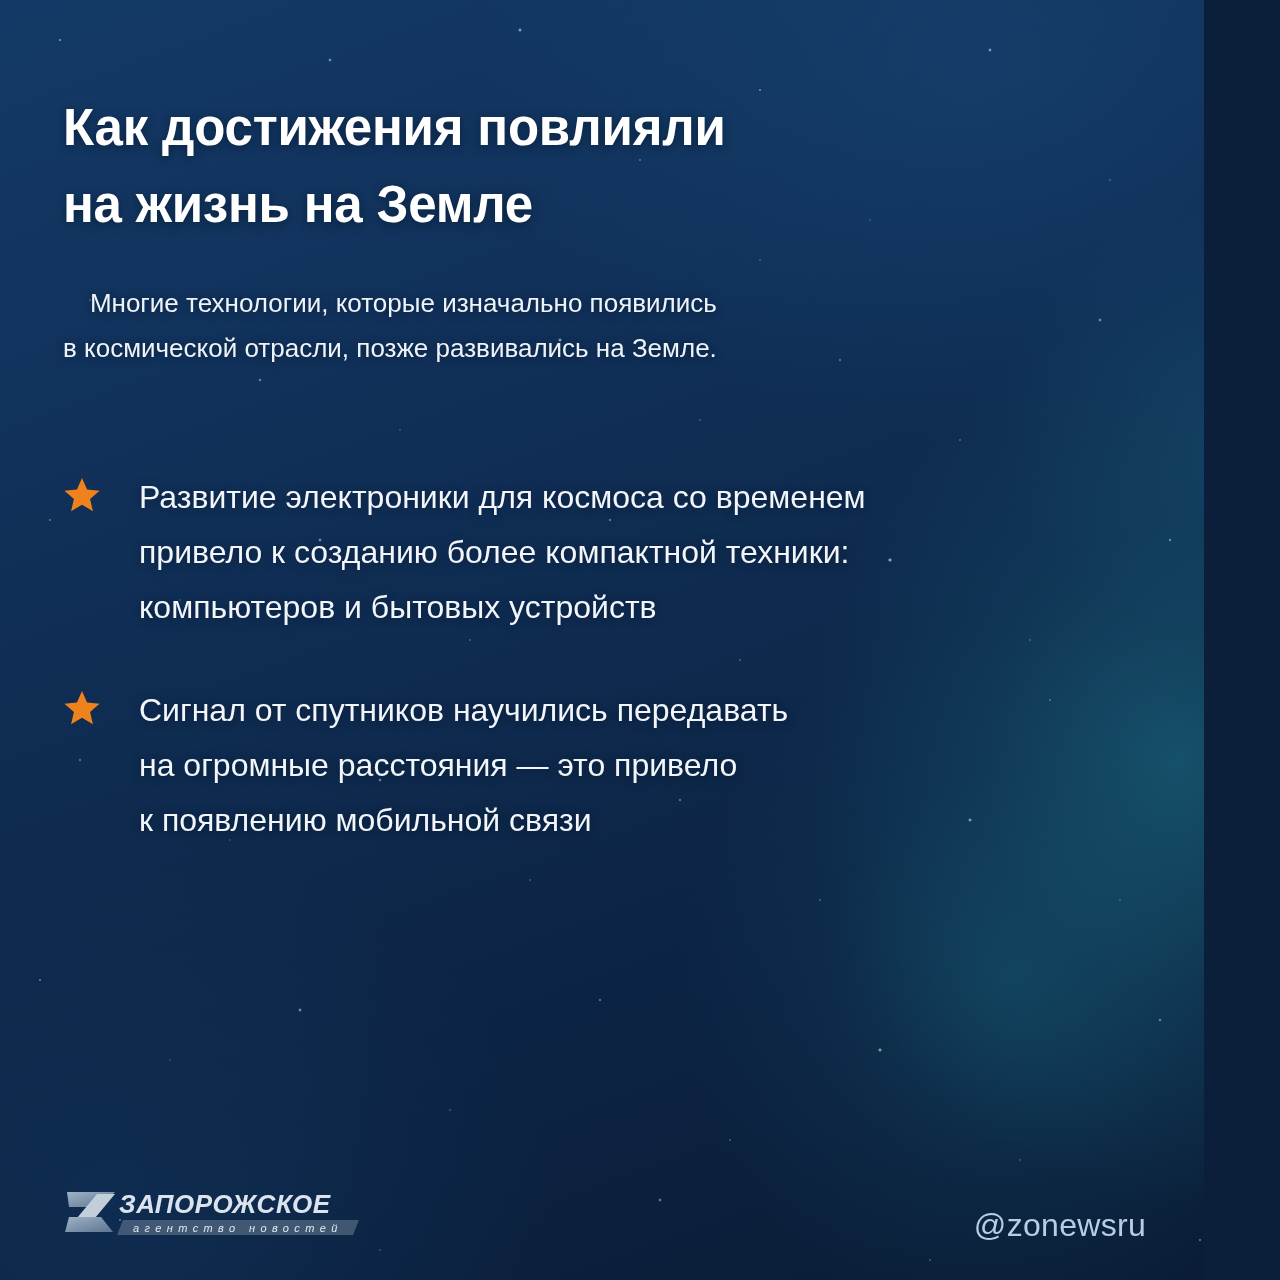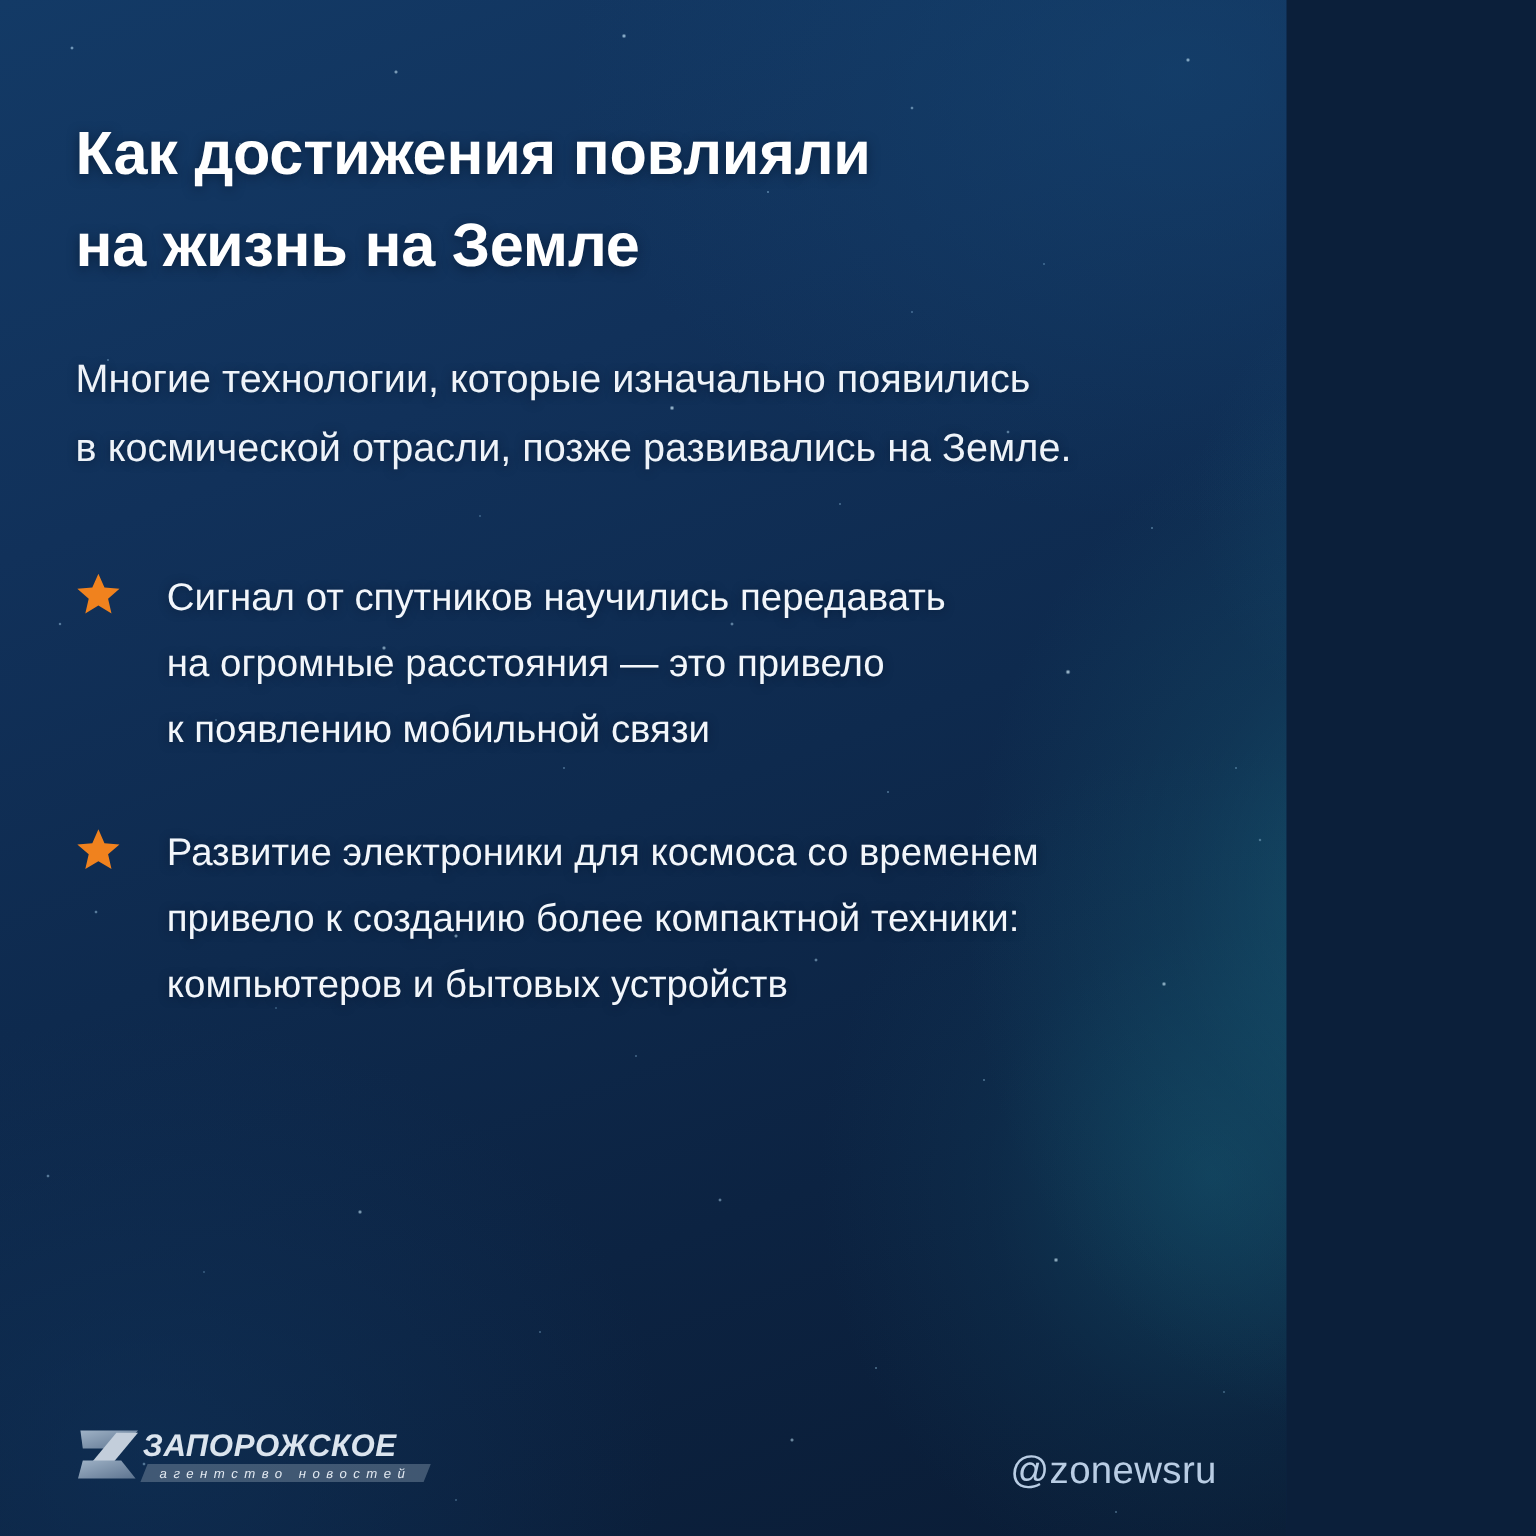--- a/index.html
+++ b/index.html
@@ -3,21 +3,21 @@
 <meta charset="utf-8">
 <title>Infographic</title>
 <style>
   html, body {
     margin: 0;
     padding: 0;
     background: #0b1f3a;
   }
   #canvas {
     position: relative;
-    width: 1072px;
+    width: 1204px;
     height: 1280px;
     overflow: hidden;
     font-family: "Liberation Sans", "DejaVu Sans", sans-serif;
     background-color: #0d2546;
     background-image:
       radial-gradient(ellipse 520px 620px at 1180px 760px, rgba(30,120,140,0.50) 0%, rgba(23,90,115,0.28) 38%, rgba(13,37,70,0.0) 72%),
       radial-gradient(ellipse 420px 460px at 1010px 980px, rgba(24,104,128,0.40) 0%, rgba(18,70,100,0.20) 45%, rgba(13,37,70,0.0) 78%),
       radial-gradient(ellipse 360px 300px at 1265px 420px, rgba(26,96,130,0.35) 0%, rgba(13,37,70,0.0) 75%),
       radial-gradient(ellipse 700px 520px at 980px 60px, rgba(22,74,120,0.45) 0%, rgba(13,37,70,0.0) 72%),
       radial-gradient(ellipse 620px 520px at 120px 1210px, rgba(16,52,92,0.55) 0%, rgba(10,30,58,0.0) 70%),
@@ -118,26 +118,27 @@
     color: #ffffff;
     letter-spacing: -0.2px;
     white-space: pre-line;
     text-shadow: 0 2px 10px rgba(4,18,38,0.55);
   }
 
   .subtitle {
     position: absolute;
     left: 0;
     top: 255px;
-    font-size: 33px;
+    font-size: 26px;
     font-weight: 400;
     line-height: 1.72;
     color: #eef3f9;
     white-space: pre-line;
     text-shadow: 0 1px 8px rgba(4,18,38,0.5);
+    text-align: right;
   }
 
   .bullets {
     position: absolute;
     left: 0;
     top: 470px;
     width: 1160px;
   }
   .bullet {
     position: relative;
@@ -195,41 +196,41 @@
 
   <div class="content">
 
     <h1 class="title">Как достижения повлияли
 на жизнь на Земле</h1>
 
     <p class="subtitle">Многие технологии, которые изначально появились
 в космической отрасли, позже развивались на Земле.</p>
 
     <ul class="bullets" style="list-style:none;margin:0;padding:0;">
+
+      <li class="bullet">
+        <span class="bullet-star">
+          <svg viewBox="0 0 24 24" width="38" height="38" aria-hidden="true">
+            <polygon points="12,1.3 15.2,8.6 23.1,9.3 17.1,14.5 18.9,22.2 12,18.1 5.1,22.2 6.9,14.5 0.9,9.3 8.8,8.6" fill="#F0821E"></polygon>
+          </svg>
+        </span>
+        <span class="bullet-text">Развитие электроники для космоса со временем
+привело к созданию более компактной техники:
+компьютеров и бытовых устройств</span>
+      </li>
 
       <li class="bullet">
         <span class="bullet-star">
           <svg viewBox="0 0 24 24" width="38" height="38" aria-hidden="true">
             <polygon points="12,1.3 15.2,8.6 23.1,9.3 17.1,14.5 18.9,22.2 12,18.1 5.1,22.2 6.9,14.5 0.9,9.3 8.8,8.6" fill="#F0821E"></polygon>
           </svg>
         </span>
         <span class="bullet-text">Сигнал от спутников научились передавать
 на огромные расстояния — это привело
 к появлению мобильной связи</span>
-      </li>
-
-      <li class="bullet">
-        <span class="bullet-star">
-          <svg viewBox="0 0 24 24" width="38" height="38" aria-hidden="true">
-            <polygon points="12,1.3 15.2,8.6 23.1,9.3 17.1,14.5 18.9,22.2 12,18.1 5.1,22.2 6.9,14.5 0.9,9.3 8.8,8.6" fill="#F0821E"></polygon>
-          </svg>
-        </span>
-        <span class="bullet-text">Развитие электроники для космоса со временем
-привело к созданию более компактной техники:
-компьютеров и бытовых устройств</span>
       </li>
 
 
     </ul>
   </div>
 
   <div class="logo">
     <svg viewBox="0 0 300 62" width="300" height="62">
       <defs>
         <linearGradient id="zgrad" x1="0" y1="0" x2="1" y2="1">

